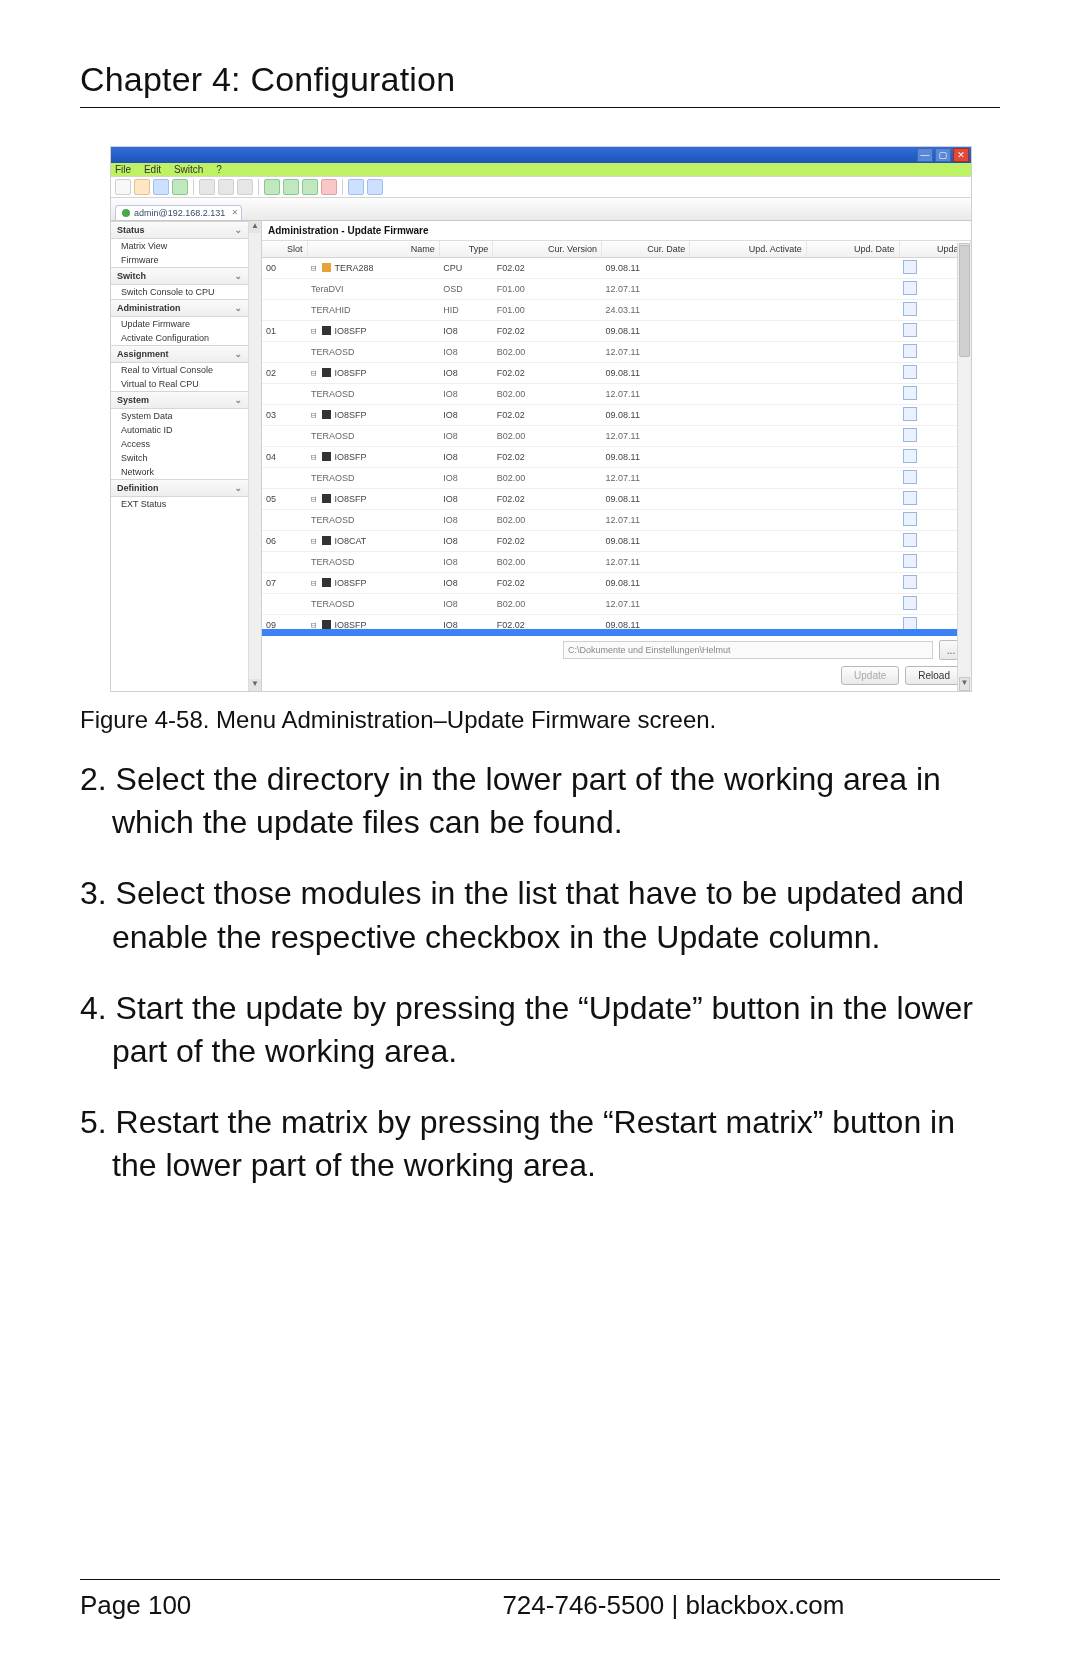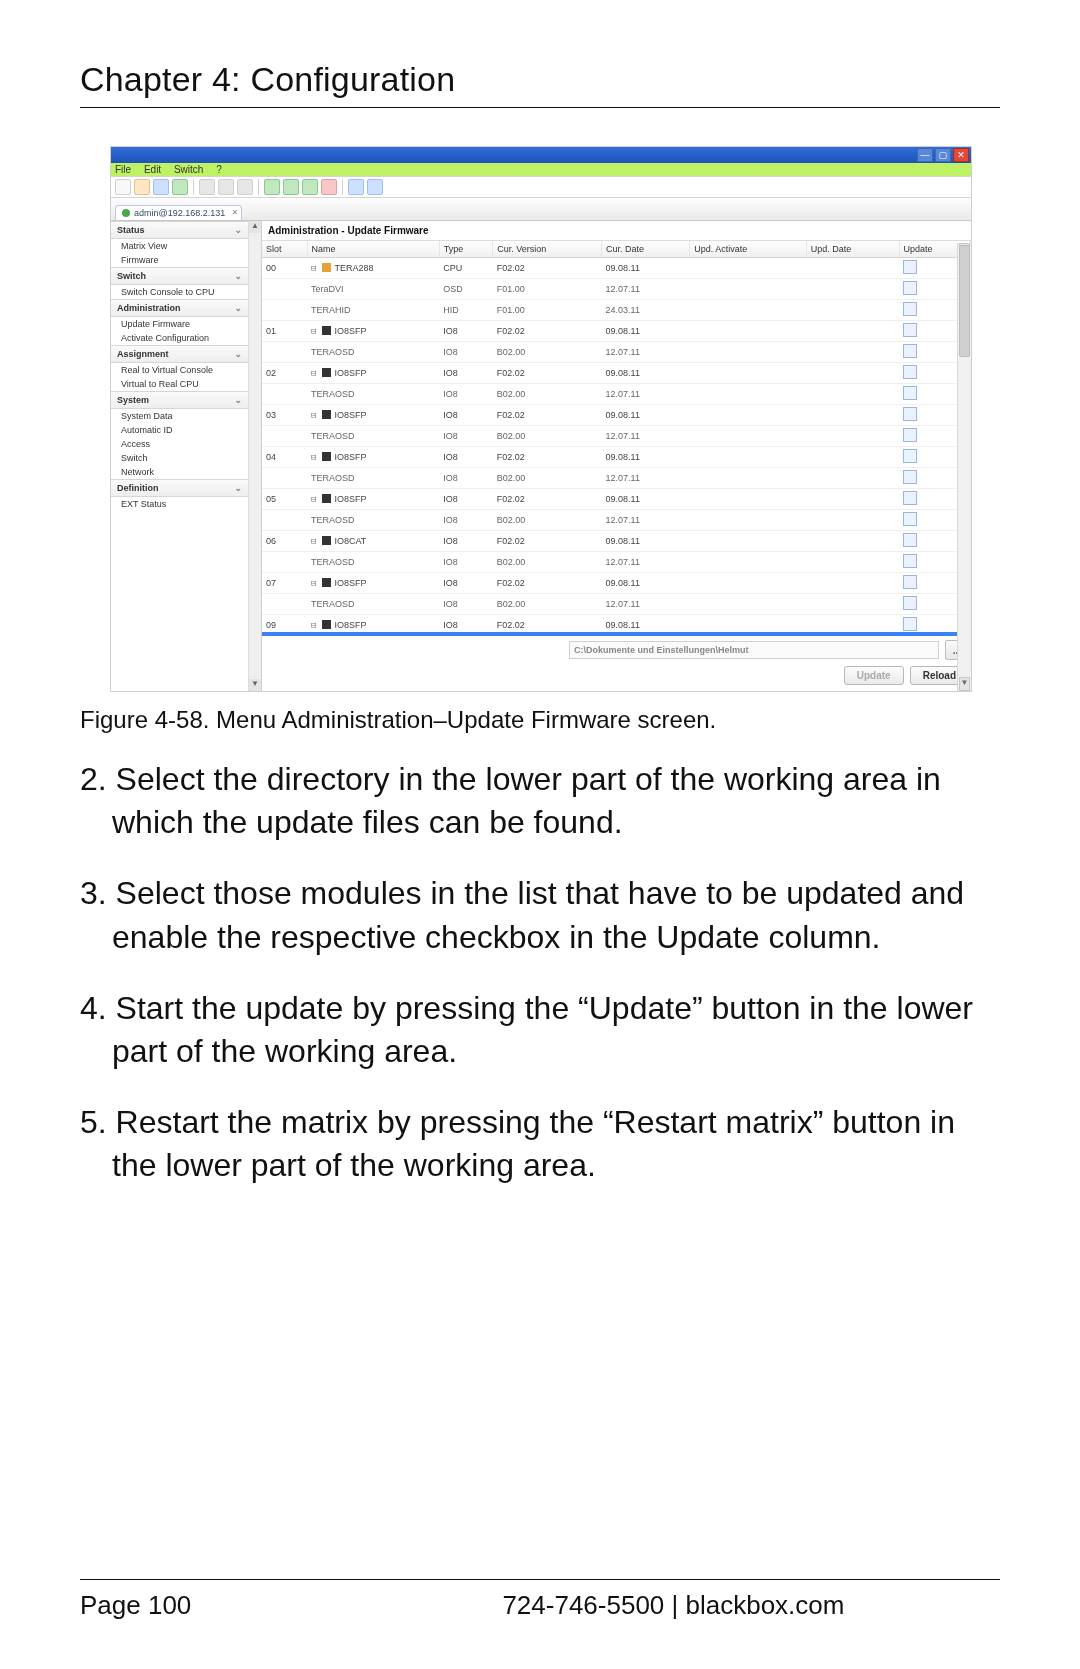--- a/index.html
+++ b/index.html
@@ -88,21 +88,21 @@
   .sb-group-h .pin { color:#888; font-size:9px; }
   .sb-item { padding:2px 6px 2px 10px; color:#333; background:#fff; }
 
   .main { flex:1; display:flex; flex-direction:column; background:#fff; position:relative; }
   .main-title { font-size:10px; font-weight:bold; padding:4px 6px; }
   .grid { flex:1; overflow:hidden; border-top:1px solid #dcdcdc; font-size:9px; color:#333; }
   table.g { width:100%; border-collapse:collapse; }
   table.g th {
     background:linear-gradient(#fdfdfd,#f0f0f0);
     border-bottom:1px solid #d4d4d4; border-right:1px solid #e6e6e6;
-    font-weight:normal; color:#333; padding:3px 4px; text-align:left;
+    font-weight:normal; color:#333; padding:3px 4px; text-align:right;
   }
   table.g td {
     border-bottom:1px solid #efefef; padding:2px 4px; height:16px;
     color:#999;
   }
   table.g tr.px td { color:#666; }
   table.g tr.head-row td { color:#444; }
   .name-ico { display:inline-block; width:9px;height:9px; background:#333; margin:0 3px 0 2px; vertical-align:-1px; }
   .name-ico.orange { background:#e8a23a; }
   .expand { color:#777; margin-right:4px; font-family:monospace; }
@@ -111,21 +111,21 @@
     display:inline-block;
   }
   .vscroll {
     position:absolute; right:0; top:22px; bottom:0; width:13px;
     background:#f0f0f0; border-left:1px solid #d8d8d8;
   }
   .vscroll .thumb { position:absolute; left:1px; right:1px; top:2px; height:110px; background:#d0d0d0; border:1px solid #bcbcbc; border-radius:2px; }
   .vscroll .arr { position:absolute; left:1px; right:1px; height:12px; background:#e4e4e4; border:1px solid #c8c8c8; font-size:8px; text-align:center; color:#666; }
   .vscroll .up { top:0; } .vscroll .dn { bottom:0; }
 
-  .footer-area { border-top:4px solid #3b82f6; padding:4px 2px 6px 6px;font-weight:bold; }
+  .footer-area { border-top:7px solid #3b82f6; padding:4px 8px 6px 6px; }
   .path-row { display:flex; justify-content:flex-end; align-items:center; gap:6px; font-size:9px; color:#888; }
   .path-box {
     width:360px; height:16px; border:1px solid #cfcfcf; background:#fafafa;
     font-size:9px; color:#888; padding:0 4px; line-height:16px; text-align:left;
   }
   .browse {
     width:22px;height:18px;border:1px solid #bcbcbc;background:linear-gradient(#fafafa,#e8e8e8);
     border-radius:2px;font-size:10px;color:#555; display:flex;align-items:center;justify-content:center;
   }
   .btn-row { display:flex; justify-content:flex-end; gap:6px; margin-top:6px; }

